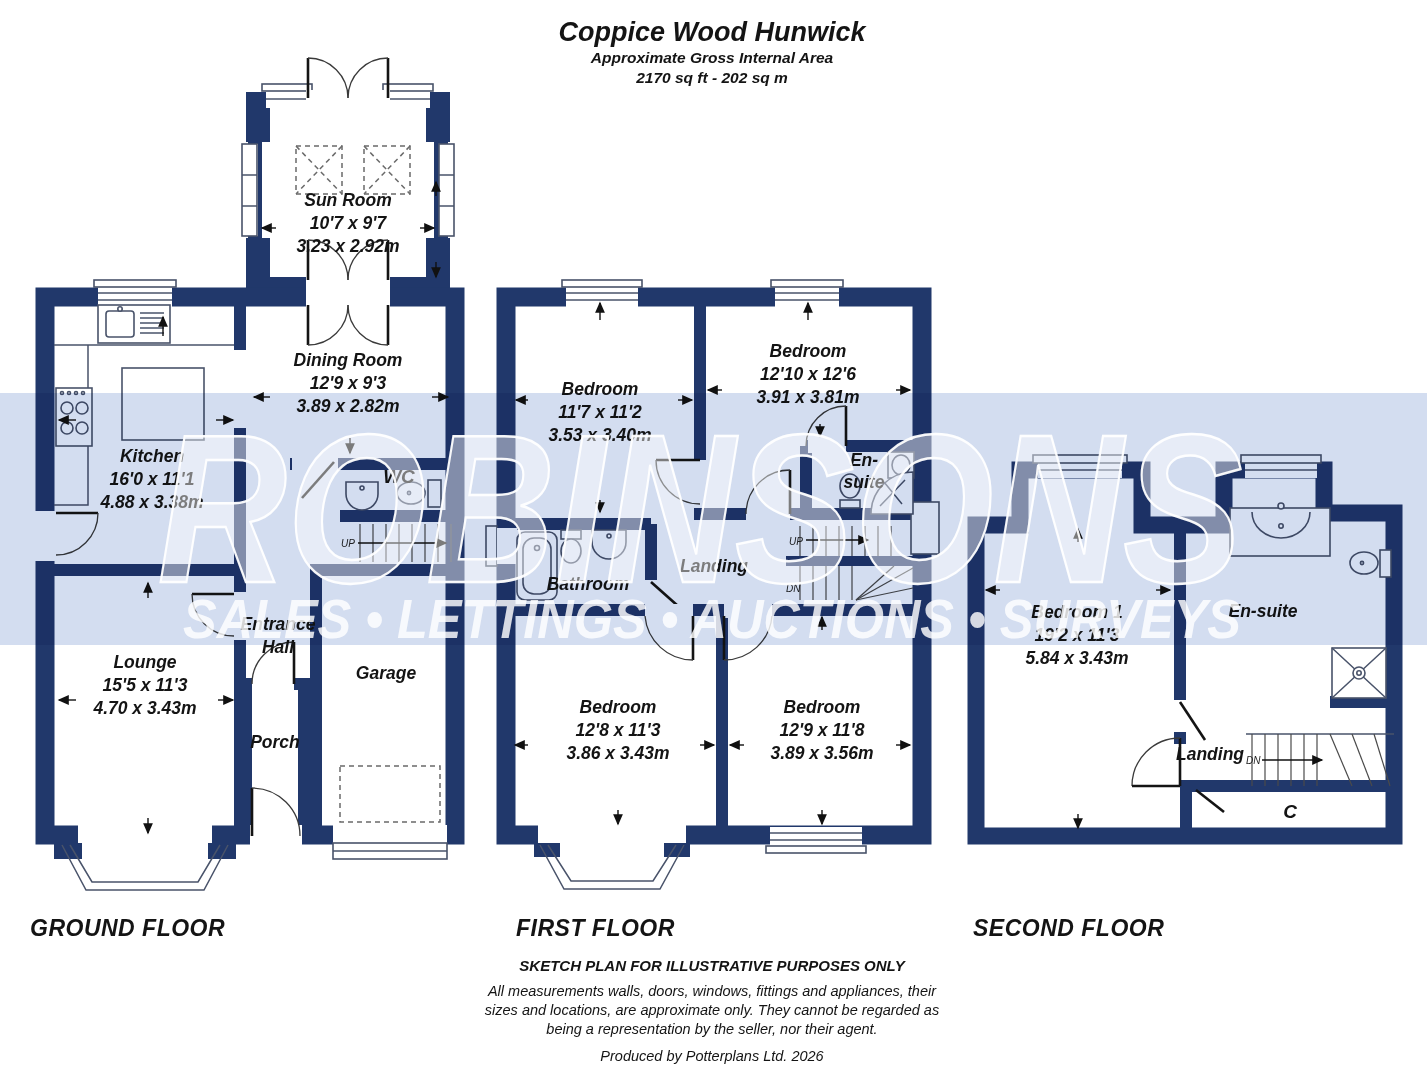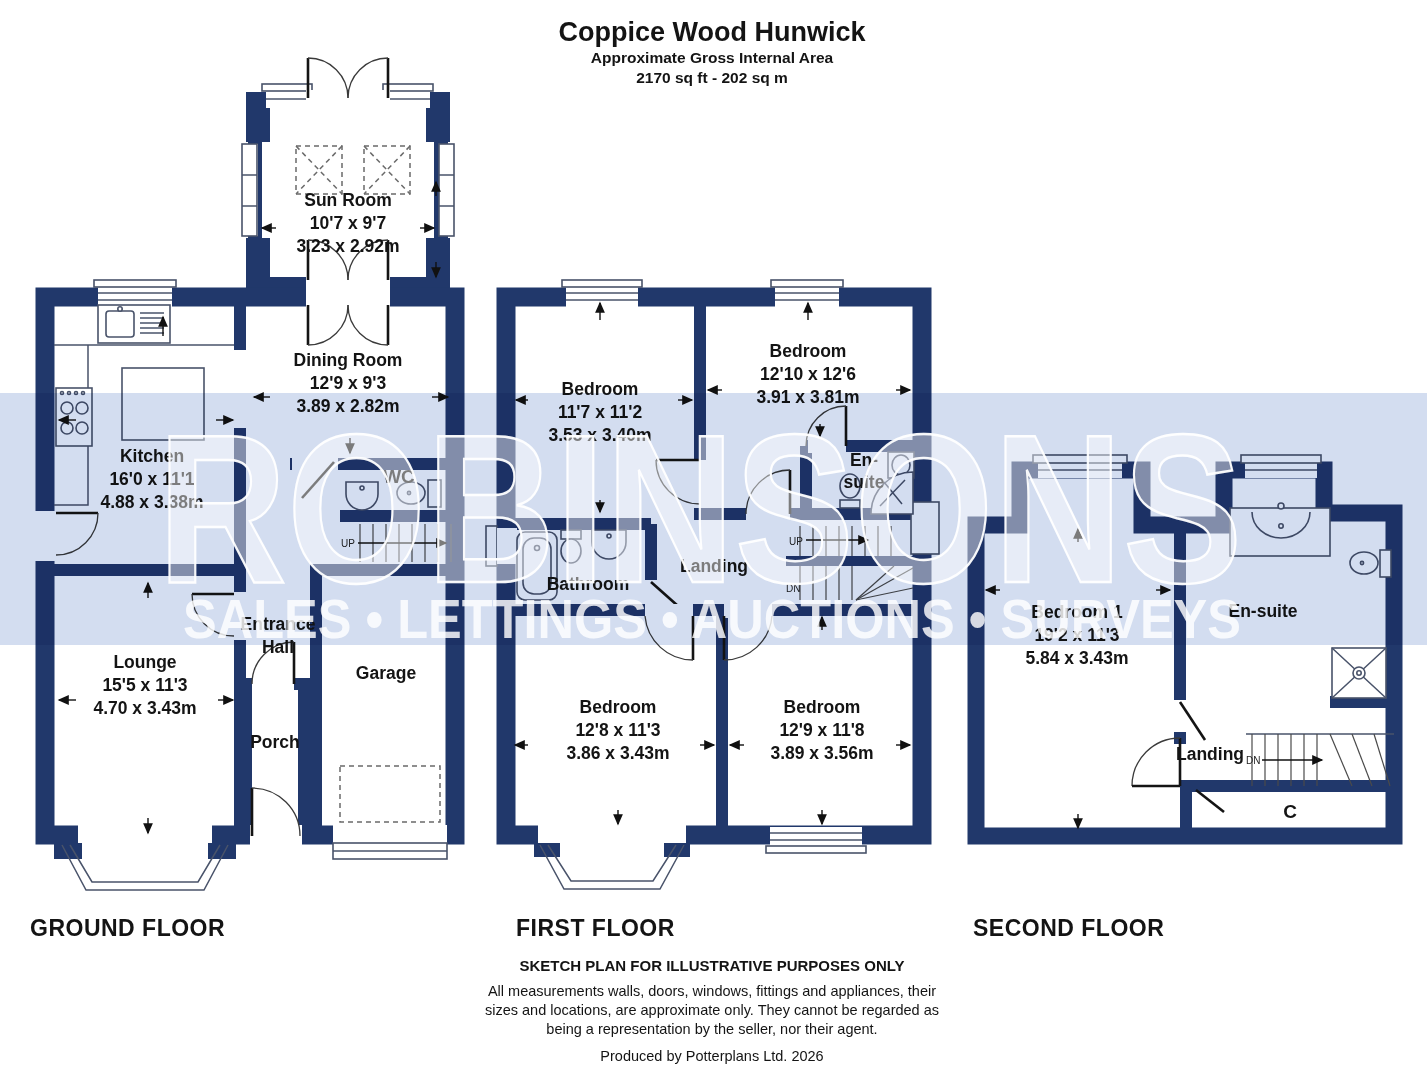--- a/index.html
+++ b/index.html
@@ -1,17 +1,17 @@
 <!DOCTYPE html>
 <html><head>
 <meta charset="utf-8">
 <style>
   html,body{margin:0;padding:0;background:#fff;}
   #stage{position:relative;width:1427px;height:1080px;background:#fff;overflow:hidden;
-         font-family:"Liberation Sans",sans-serif;}
+         font-family:"Liberation Sans",sans-serif;font-style:italic;}
   svg{position:absolute;top:0;left:0;}
   
   .wall{stroke:#21386b;fill:none;}
   .wallF{fill:#21386b;stroke:none;}
   .white{fill:#ffffff;stroke:none;}
   .thin{stroke:#49536a;stroke-width:1.5;fill:none;}
   .fix{stroke:#49536a;stroke-width:1.6;fill:#ffffff;}
   .door{stroke:#141414;stroke-width:2.6;fill:none;}
   .arc{stroke:#3a3a3a;stroke-width:1.3;fill:none;}
   .tread{stroke:#4a4a4a;stroke-width:1.2;}

